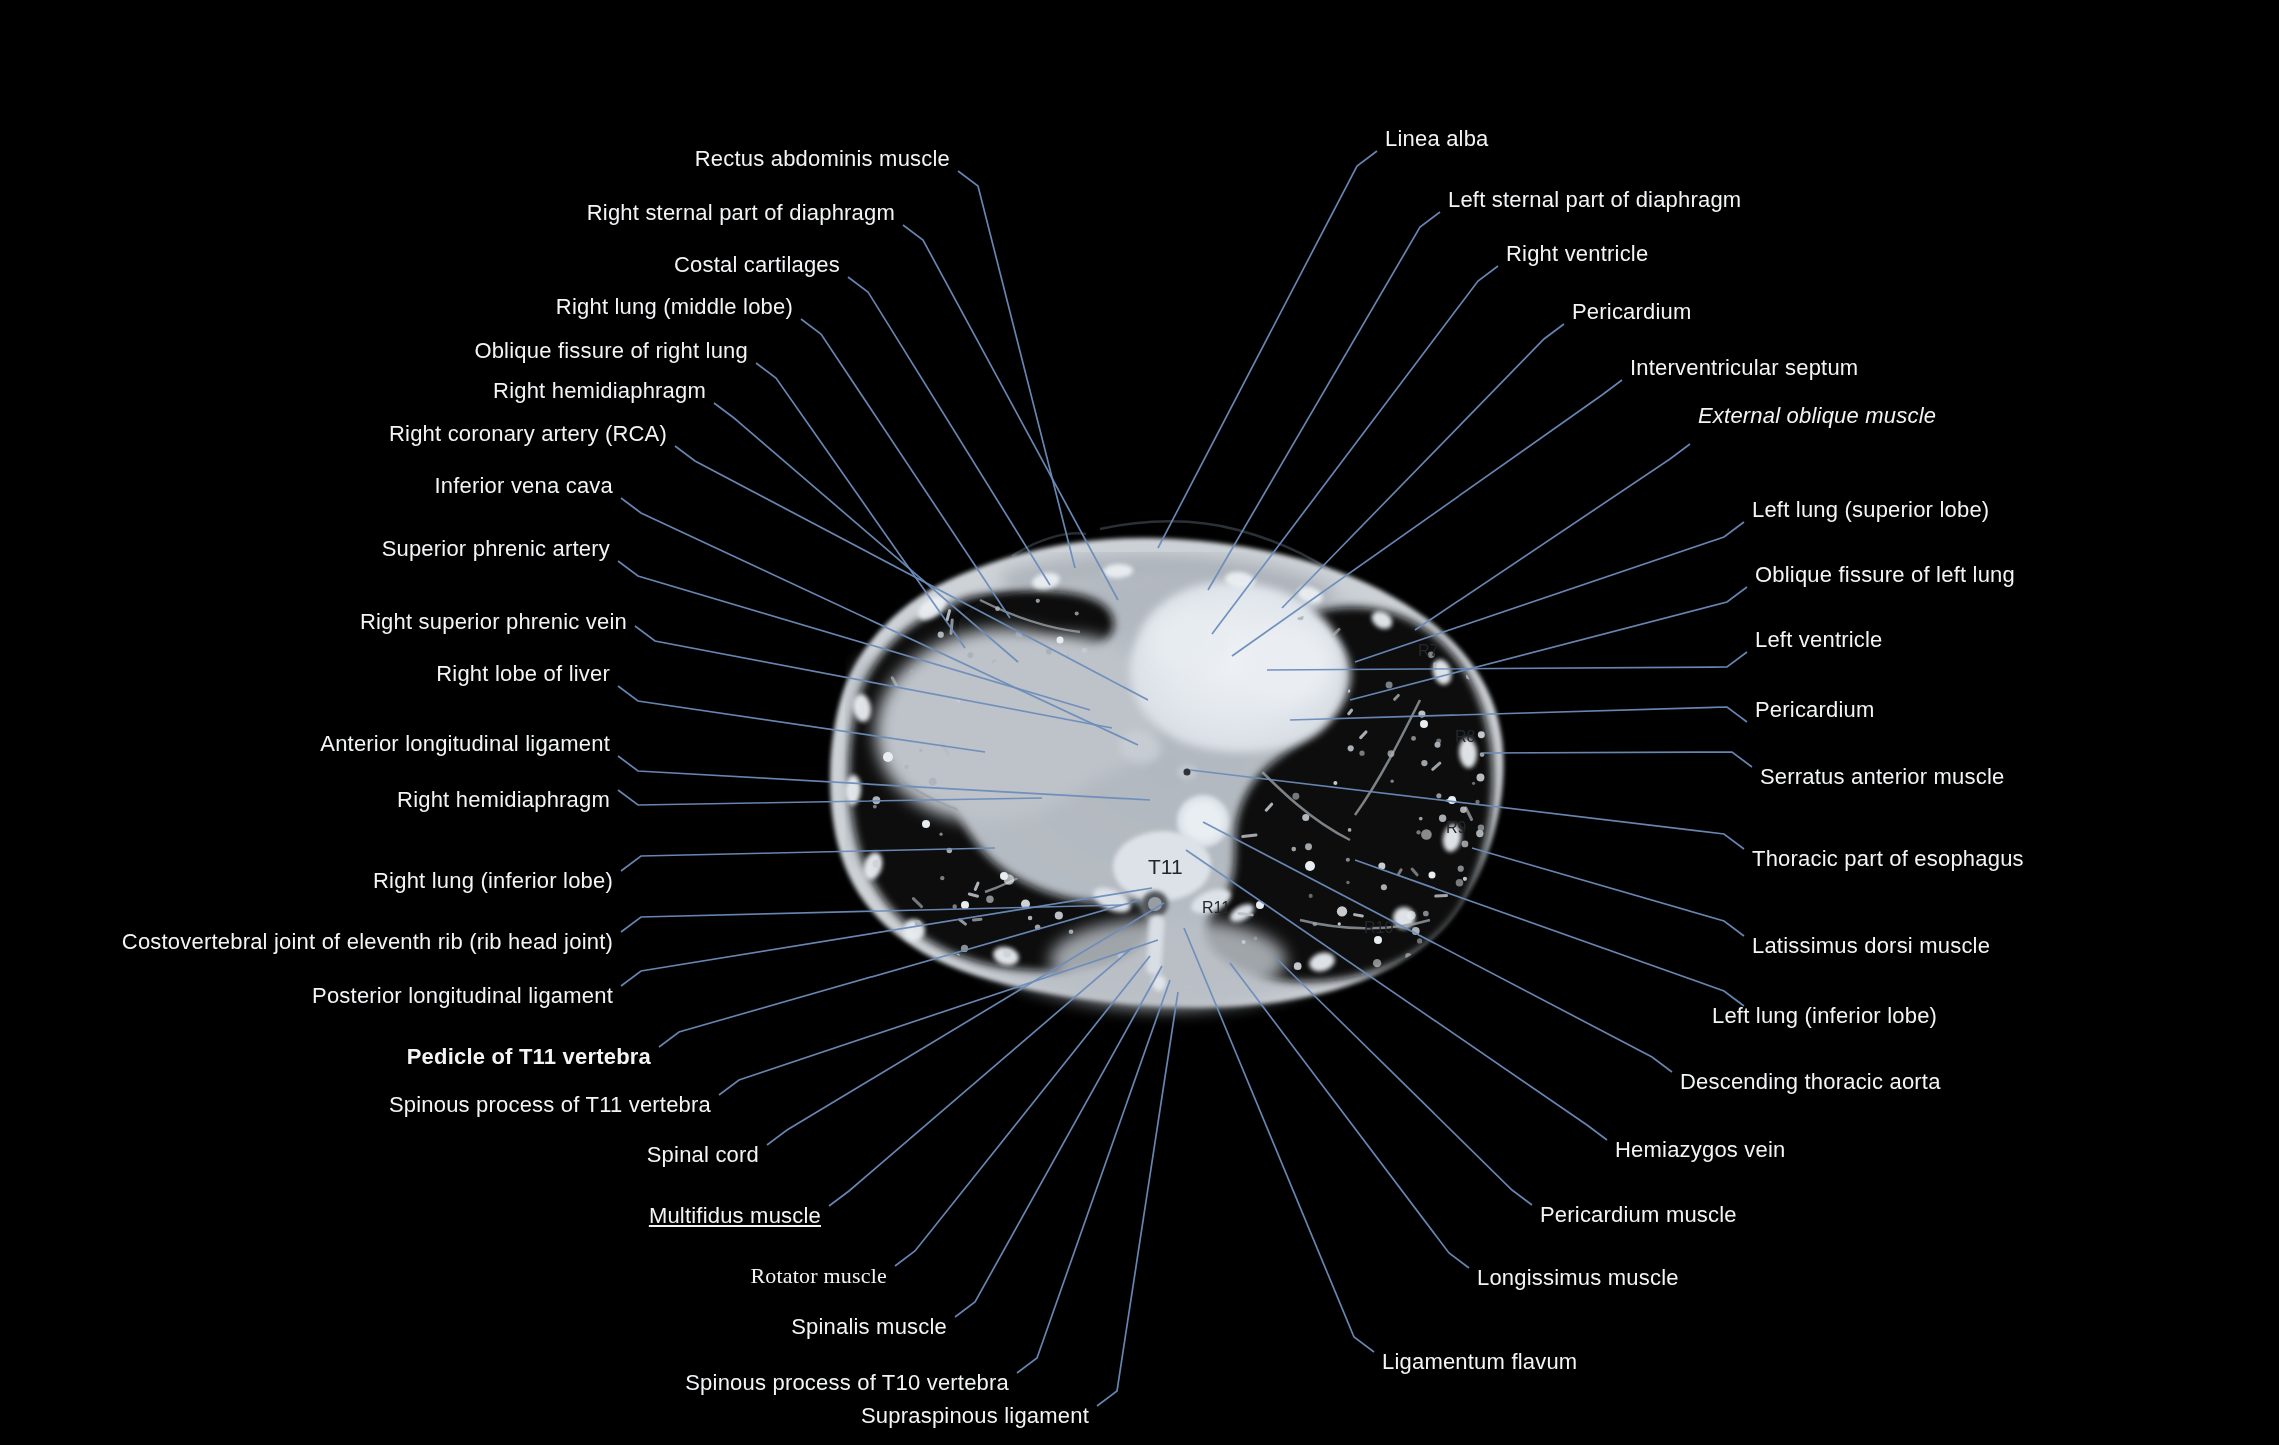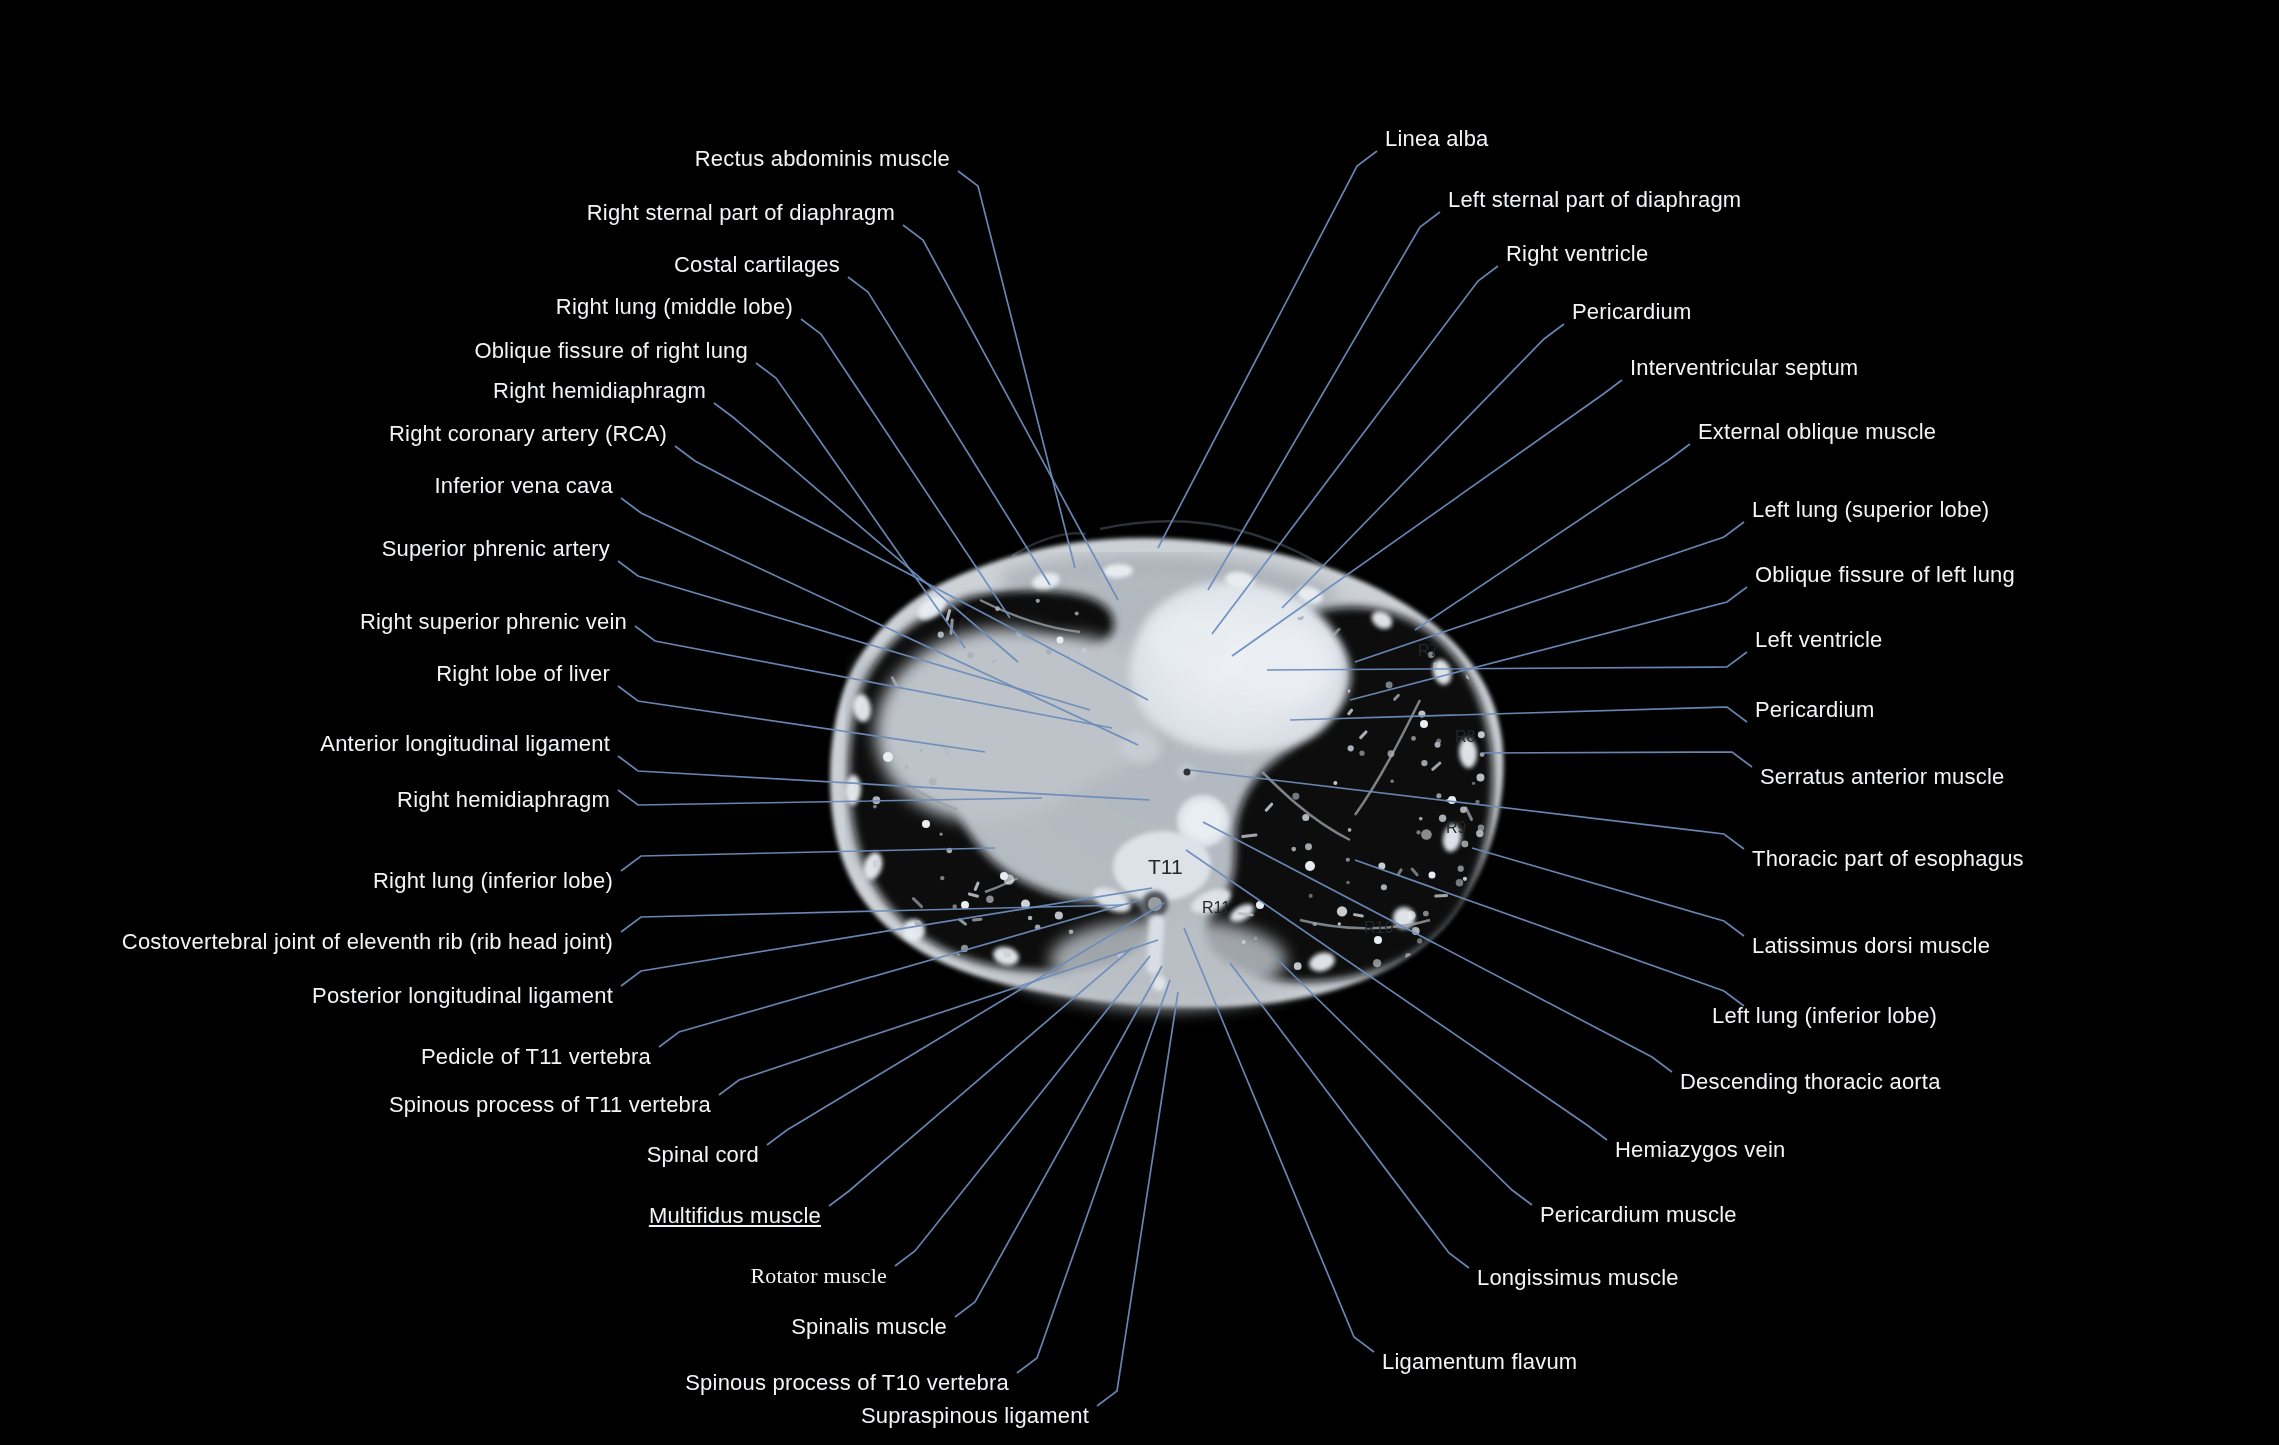--- a/index.html
+++ b/index.html
@@ -388,34 +388,34 @@
       <div class="anatomy-label left" style="right: 1612px; top: 420px;">Right coronary artery (RCA)</div>
       <div class="anatomy-label left" style="right: 1666px; top: 472px;">Inferior vena cava</div>
       <div class="anatomy-label left" style="right: 1669px; top: 535px;">Superior phrenic artery</div>
       <div class="anatomy-label left" style="right: 1652px; top: 608px;">Right superior phrenic vein</div>
       <div class="anatomy-label left" style="right: 1669px; top: 660px;">Right lobe of liver</div>
       <div class="anatomy-label left" style="right: 1669px; top: 730px;">Anterior longitudinal ligament</div>
       <div class="anatomy-label left" style="right: 1669px; top: 786px;">Right hemidiaphragm</div>
       <div class="anatomy-label left" style="right: 1666px; top: 867px;">Right lung (inferior lobe)</div>
       <div class="anatomy-label left" style="right: 1666px; top: 928px;">Costovertebral joint of eleventh rib (rib head joint)</div>
       <div class="anatomy-label left" style="right: 1666px; top: 982px;">Posterior longitudinal ligament</div>
-      <div class="anatomy-label left" style="right: 1628px; top: 1043px;">Pedicle of T11 vertebra</div>
+      <div class="anatomy-label left" style="right: 1628px; top: 1043px; font-weight: bold;">Pedicle of T11 vertebra</div>
       <div class="anatomy-label left" style="right: 1568px; top: 1091px;">Spinous process of T11 vertebra</div>
       <div class="anatomy-label left" style="right: 1520px; top: 1141px;">Spinal cord</div>
       <div class="anatomy-label left" style="right: 1458px; top: 1202px; text-decoration: underline;">Multifidus muscle</div>
       <div class="anatomy-label left" style="right: 1392px; top: 1262px; font-family: Liberation Serif, serif;">Rotator muscle</div>
       <div class="anatomy-label left" style="right: 1332px; top: 1313px;">Spinalis muscle</div>
       <div class="anatomy-label left" style="right: 1270px; top: 1369px;">Spinous process of T10 vertebra</div>
       <div class="anatomy-label left" style="right: 1190px; top: 1402px;">Supraspinous ligament</div>
       <div class="anatomy-label right" style="left: 1385px; top: 125px;">Linea alba</div>
       <div class="anatomy-label right" style="left: 1448px; top: 186px;">Left sternal part of diaphragm</div>
       <div class="anatomy-label right" style="left: 1506px; top: 240px;">Right ventricle</div>
       <div class="anatomy-label right" style="left: 1572px; top: 298px;">Pericardium</div>
       <div class="anatomy-label right" style="left: 1630px; top: 354px;">Interventricular septum</div>
-      <div class="anatomy-label right" style="left: 1698px; top: 418px;">External oblique muscle</div>
+      <div class="anatomy-label right" style="left: 1698px; top: 402px; font-style: italic;">External oblique muscle</div>
       <div class="anatomy-label right" style="left: 1752px; top: 496px;">Left lung (superior lobe)</div>
       <div class="anatomy-label right" style="left: 1755px; top: 561px;">Oblique fissure of left lung</div>
       <div class="anatomy-label right" style="left: 1755px; top: 626px;">Left ventricle</div>
       <div class="anatomy-label right" style="left: 1755px; top: 696px;">Pericardium</div>
       <div class="anatomy-label right" style="left: 1760px; top: 763px;">Serratus anterior muscle</div>
       <div class="anatomy-label right" style="left: 1752px; top: 845px;">Thoracic part of esophagus</div>
       <div class="anatomy-label right" style="left: 1752px; top: 932px;">Latissimus dorsi muscle</div>
       <div class="anatomy-label right" style="left: 1712px; top: 1002px;">Left lung (inferior lobe)</div>
       <div class="anatomy-label right" style="left: 1680px; top: 1068px;">Descending thoracic aorta</div>
       <div class="anatomy-label right" style="left: 1615px; top: 1136px;">Hemiazygos vein</div>

